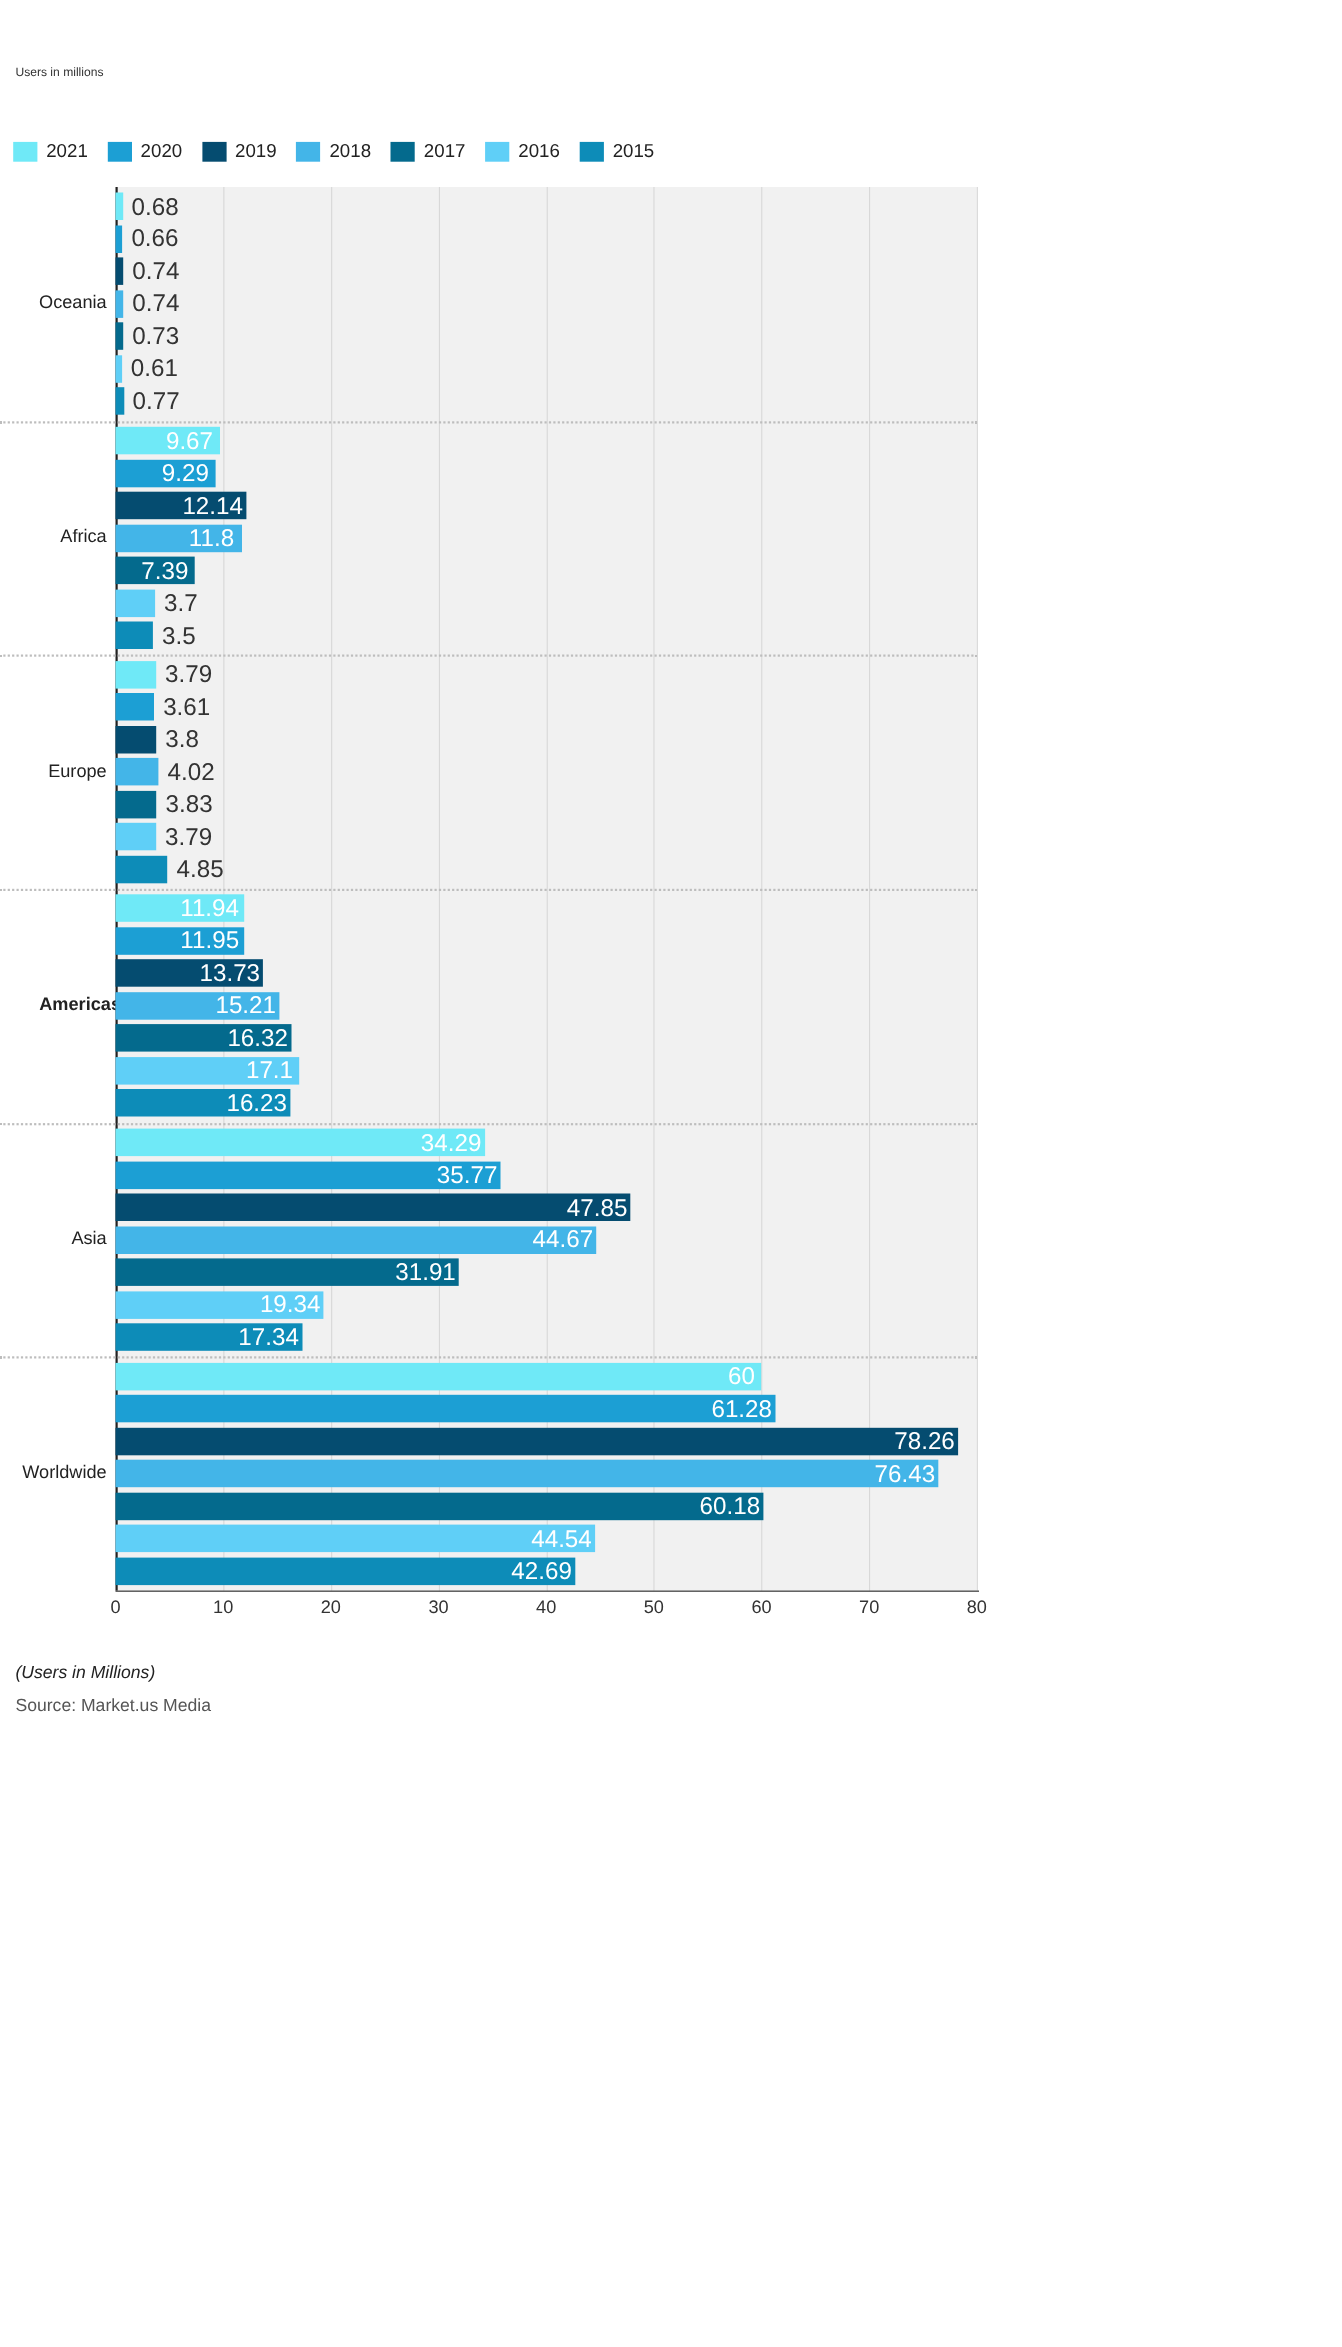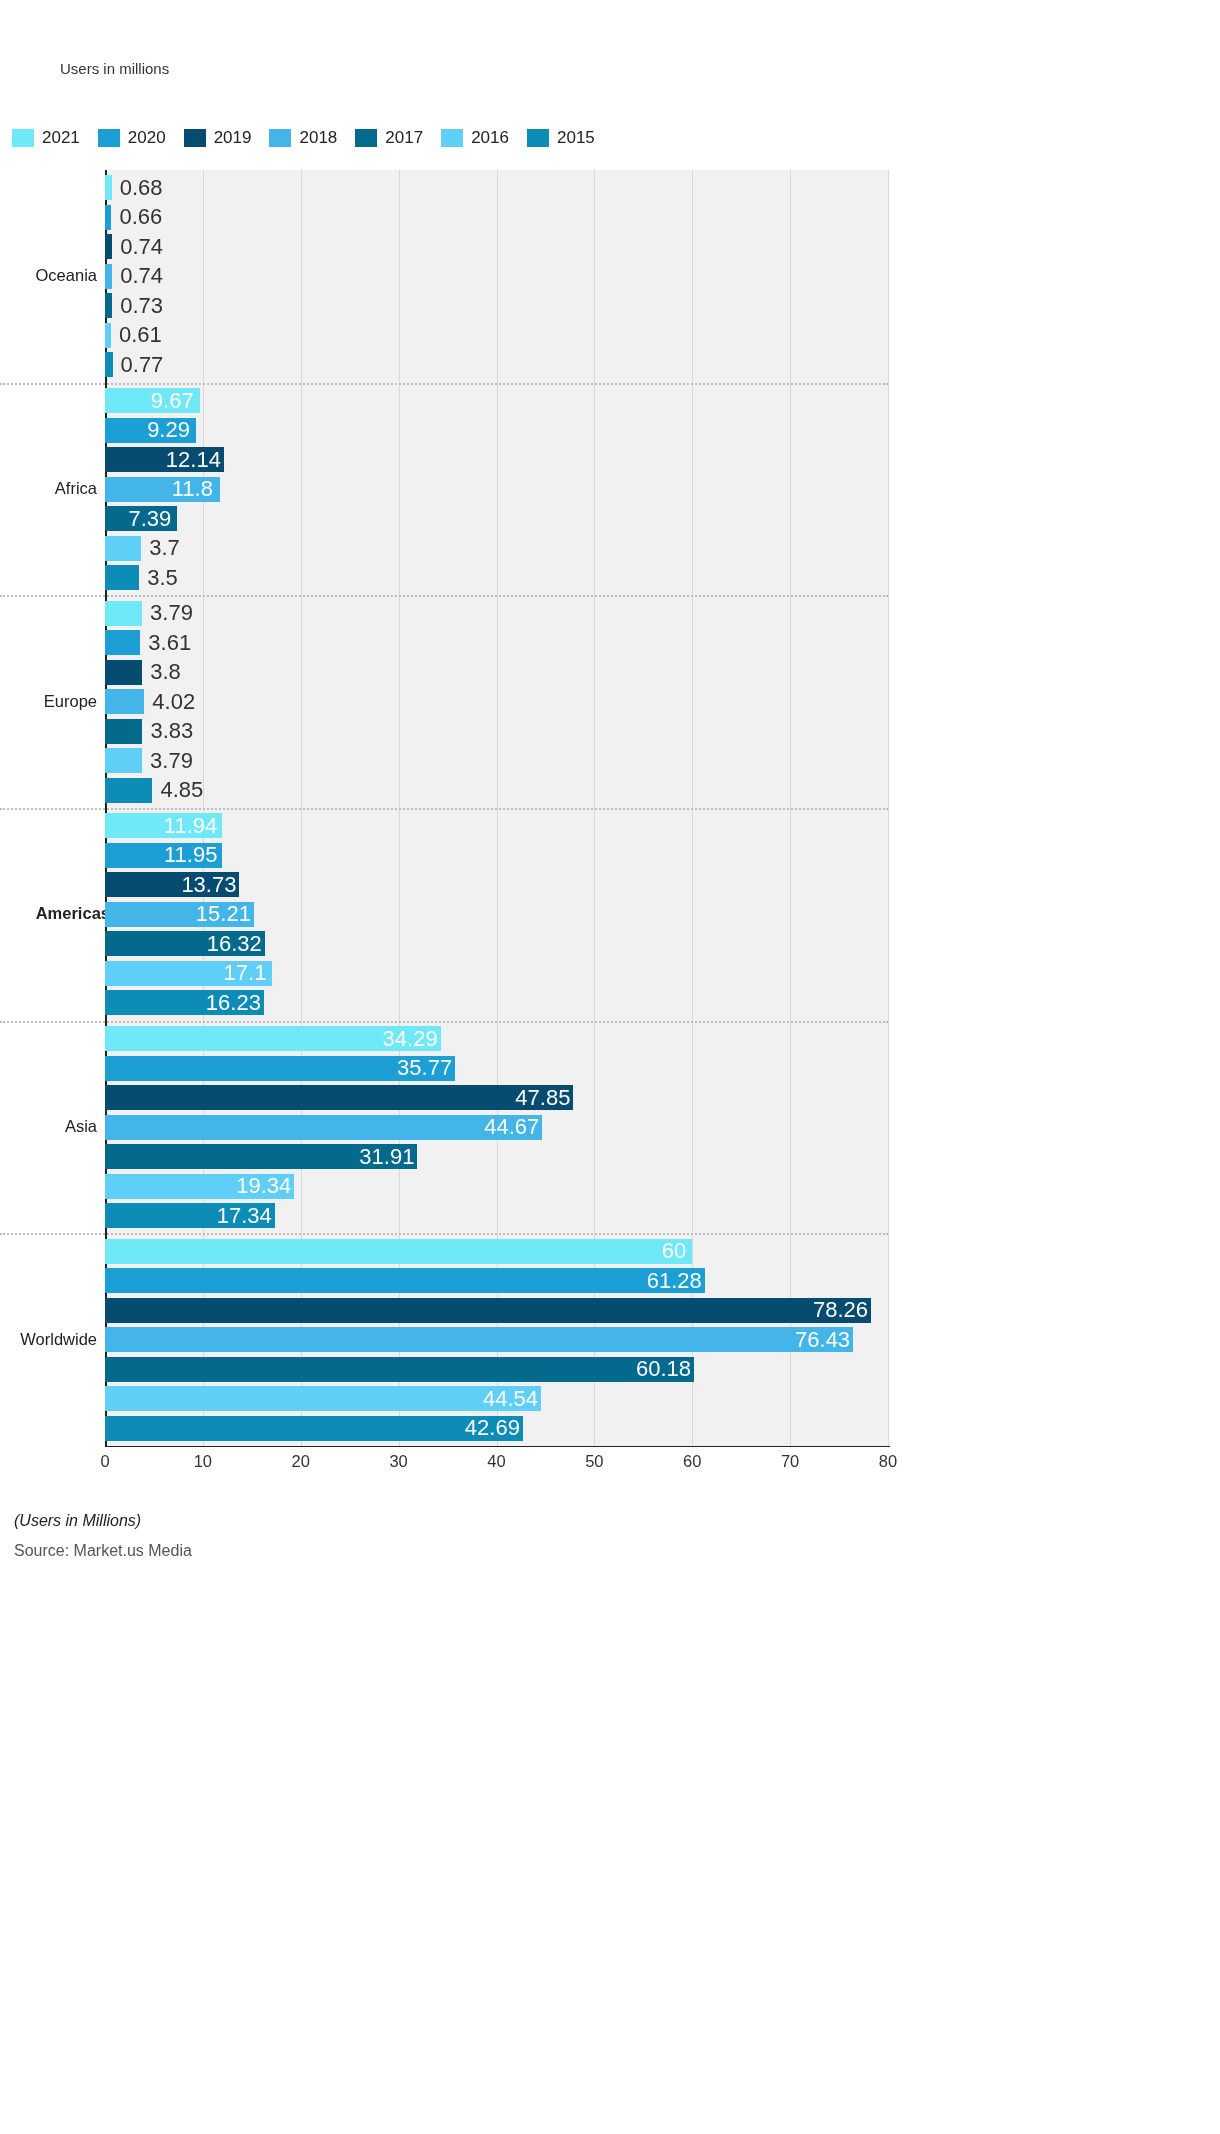--- a/index.html
+++ b/index.html
@@ -14,21 +14,21 @@
   .page{position:relative;width:1220px;height:2134px;}
 
   
   .title{
     position:absolute;left:14px;top:10px;
     font-size:29px;font-weight:bold;letter-spacing:-0.3px;
     color:#111;white-space:nowrap;
   }
   .subtitle{
     position:absolute;left:14px;top:60px;
-    font-size:15px;color:#333;margin-left:46px;
+    font-size:11px;color:#333;
   }
 
   
   .legend{
     position:absolute;left:12px;top:128px;
     display:flex;align-items:center;gap:0px;
   }
   .legend-item{display:flex;align-items:center;margin-right:18px;}
   .legend-swatch{width:22px;height:18px;display:inline-block;}
   .legend-label{font-size:17px;color:#222;margin-left:8px;}

